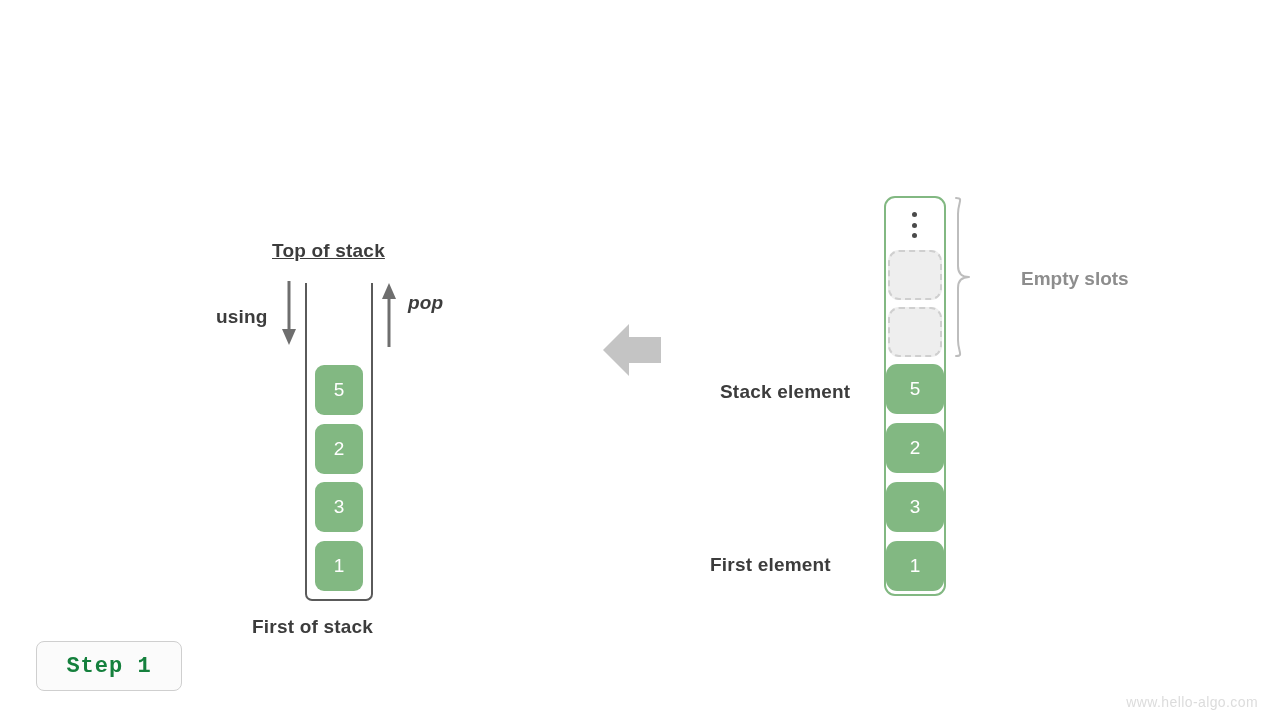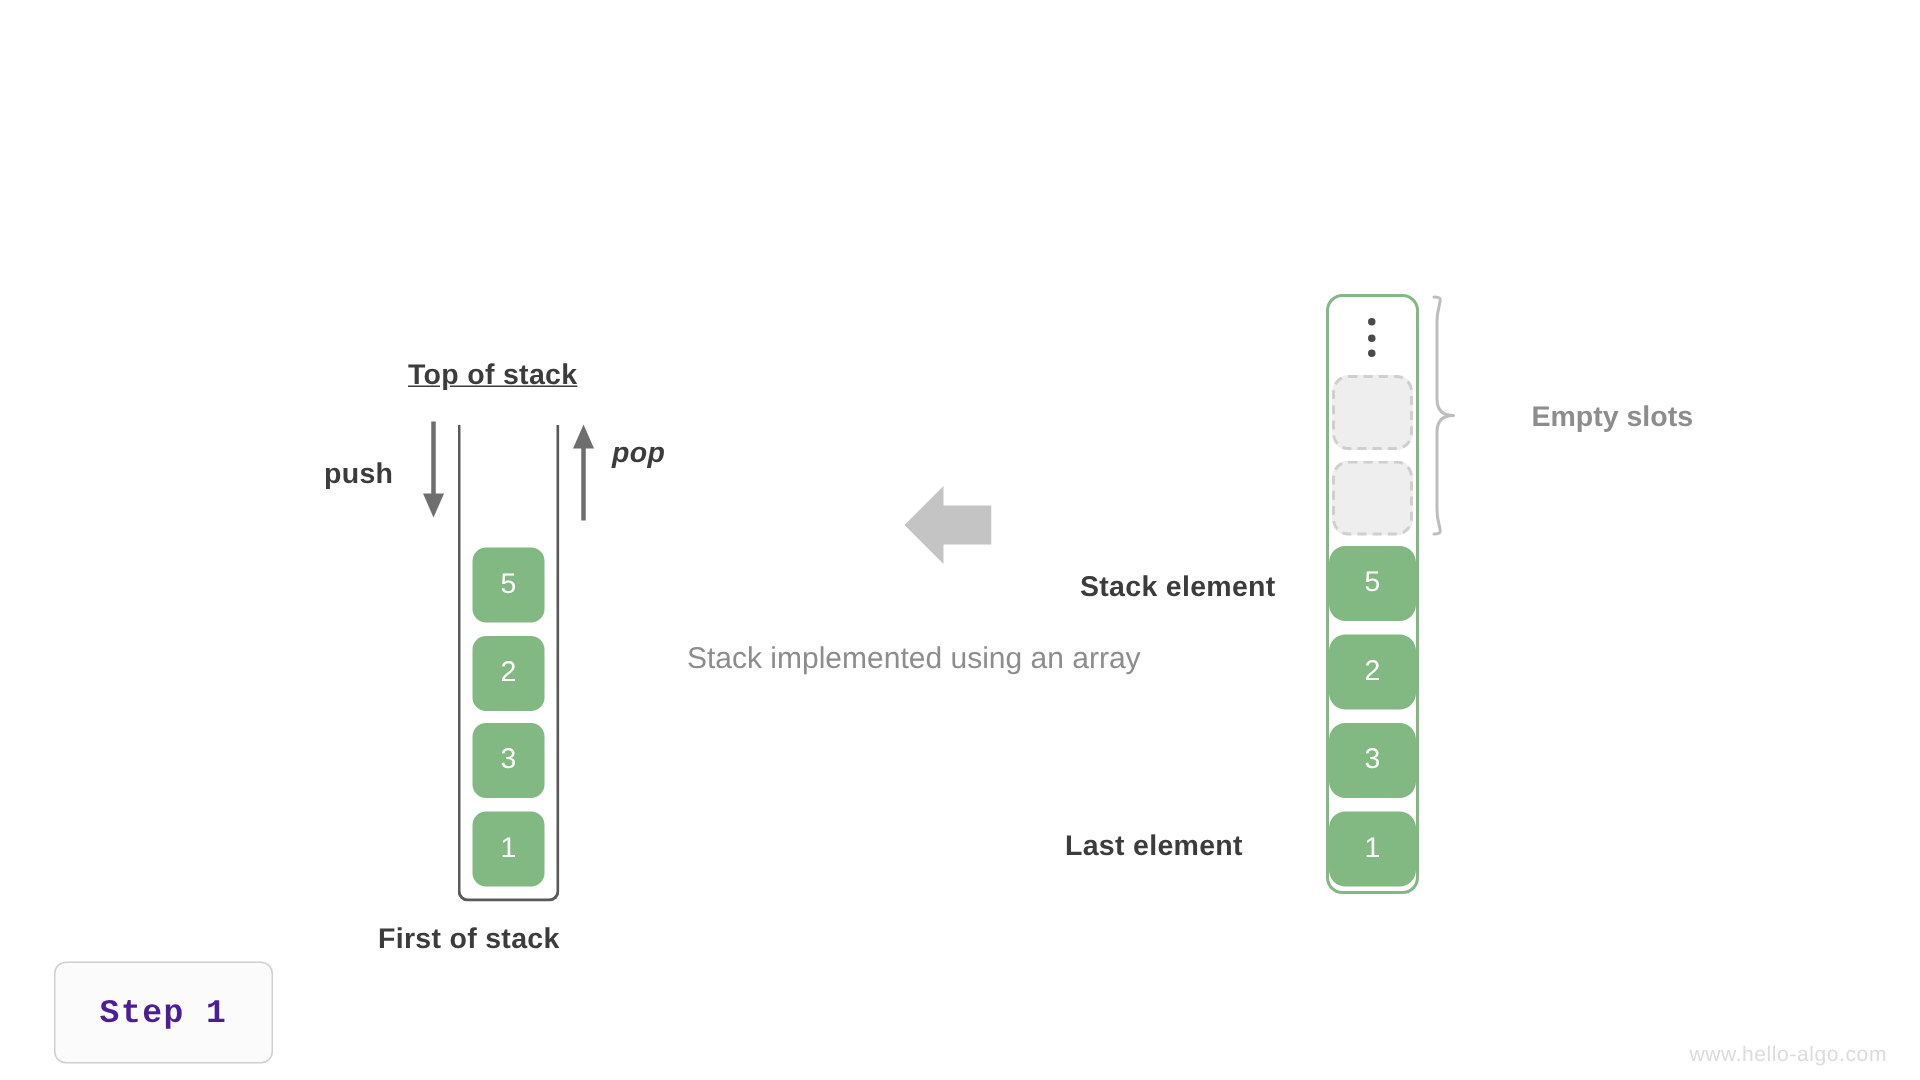--- a/index.html
+++ b/index.html
@@ -148,33 +148,33 @@
     left: 952px;
     top: 196px;
   }
 
   
   #step-badge {
     position: absolute;
     left: 36px;
     top: 641px;
     width: 146px;
-    height: 68px;
+    height: 50px;
     box-sizing: border-box;
     border: 1px solid #cfcfcf;
     border-radius: 8px;
     background: #fbfbfb;
     display: flex;
     align-items: center;
     justify-content: center;
     font-family: "Liberation Mono", monospace;
     font-size: 22px;
     font-weight: bold;
     letter-spacing: 1px;
-    color: #4c1d95;
+    color: #15803d;
   }
 
   
   #watermark {
     position: absolute;
     right: 22px;
     bottom: 10px;
     font-family: Liberation Sans, sans-serif;
     font-size: 14px;
     color: #dcdcdc;
@@ -182,21 +182,21 @@
     white-space: nowrap;
   }
 </style>
 </head>
 <body>
 
 <div id="canvas">
 
   <div class="label-dark" style="left:272px; top:240px;text-decoration:underline;">Top of stack</div>
 
-  <div class="label-dark" style="left:216px; top:306px;">push</div>
+  <div class="label-dark" style="left:216px; top:306px;">using</div>
 
   <div class="label-dark" style="left:408px; top:292px;font-style:italic;">pop</div>
 
   <svg class="vert-arrow" style="left:279px; top:279px;" width="20" height="70" viewBox="0 0 20 70">
     <line x1="10" y1="2" x2="10" y2="54" stroke="#6e6e6e" stroke-width="3"></line>
     <polygon points="10,66 3,50 17,50" fill="#6e6e6e"></polygon>
   </svg>
 
   <svg class="vert-arrow" style="left:379px; top:279px;" width="20" height="70" viewBox="0 0 20 70">
     <line x1="10" y1="68" x2="10" y2="16" stroke="#6e6e6e" stroke-width="3"></line>
@@ -209,21 +209,20 @@
   <div class="cell" style="left:315px; top:424px;">2</div>
   <div class="cell" style="left:315px; top:482px;">3</div>
   <div class="cell" style="left:315px; top:541px;">1</div>
 
   <div class="label-dark" style="left:252px; top:616px;">First of stack</div>
 
   <svg id="transform-arrow" width="58" height="56" viewBox="0 0 58 56">
     <polygon points="0,28 26,2 26,15 58,15 58,41 26,41 26,54" fill="#c4c4c4"></polygon>
   </svg>
 
-  <div class="caption" style="left:458px; top:428px;">Stack implemented using an array</div>
 
   <div id="array-container"></div>
 
   <div id="ellipsis-dots">
     <i></i>
       <i></i>
       <i></i>
   </div>
 
   <div class="slot-empty" style="left:888px; top:250px;"></div>
@@ -236,19 +235,19 @@
 
   <svg id="empty-brace" width="22" height="162" viewBox="0 0 22 162">
     <path d="M4,2 C12,2 6,6 6,18 L6,70 C6,78 10,81 17,81
              C10,81 6,84 6,92 L6,144 C6,156 12,160 4,160" fill="none" stroke="#bdbdbd" stroke-width="2" stroke-linecap="round" stroke-linejoin="round"></path>
   </svg>
 
   <div class="label-gray" style="left:1021px; top:268px;">Empty slots</div>
 
   <div class="label-dark" style="left:720px; top:381px;">Stack element</div>
 
-  <div class="label-dark" style="left:710px; top:554px;">Last element</div>
+  <div class="label-dark" style="left:710px; top:554px;">First element</div>
 
   <div id="step-badge">Step 1</div>
 
   <div id="watermark">www.hello-algo.com</div>
 
 </div>
 
 </body></html>

